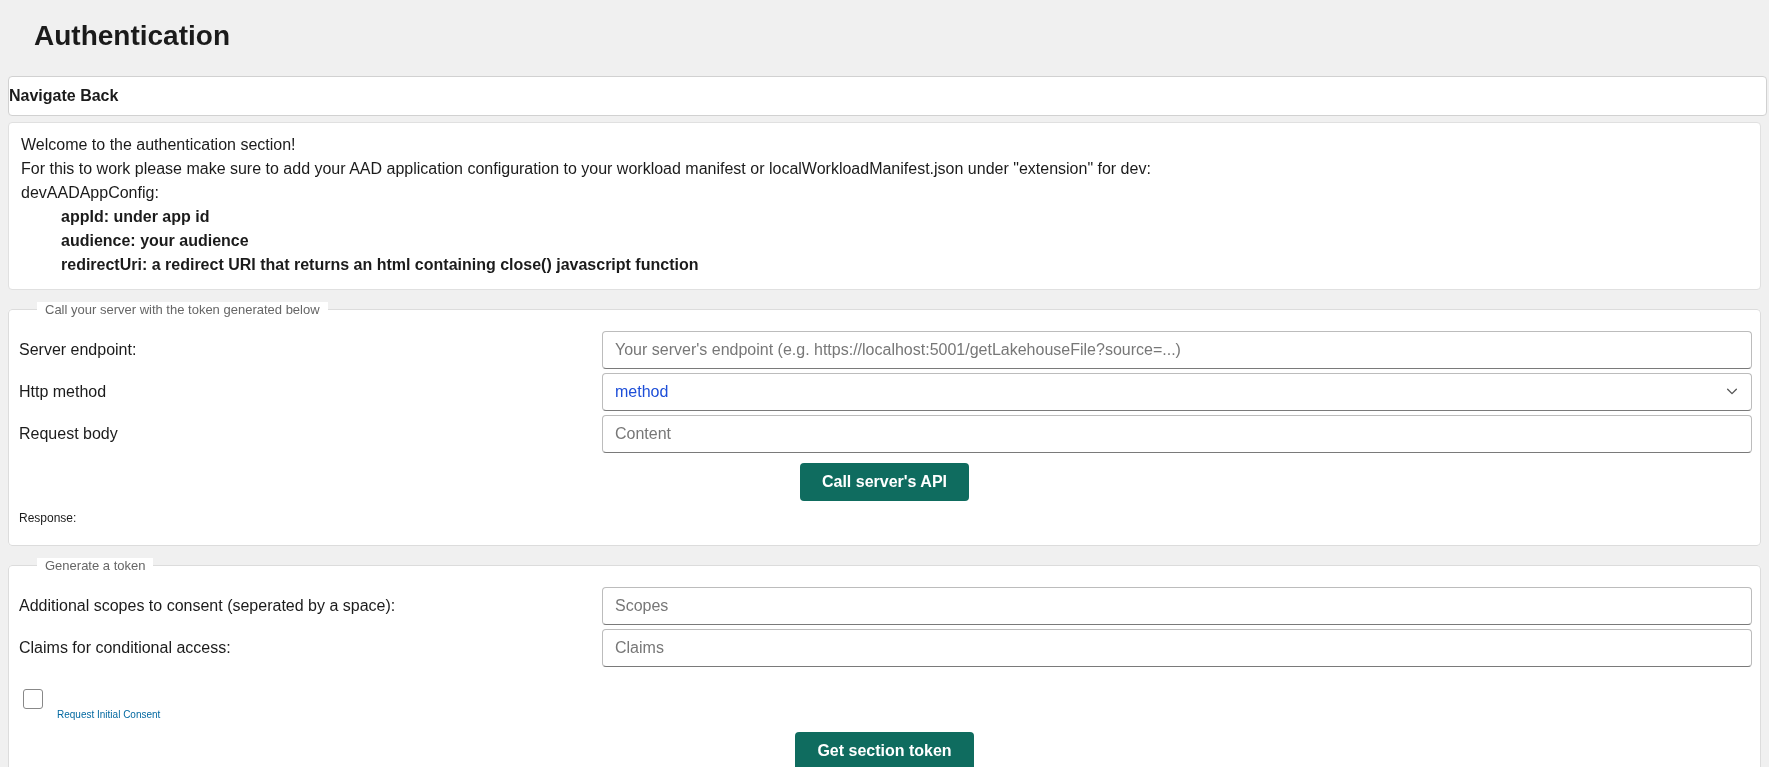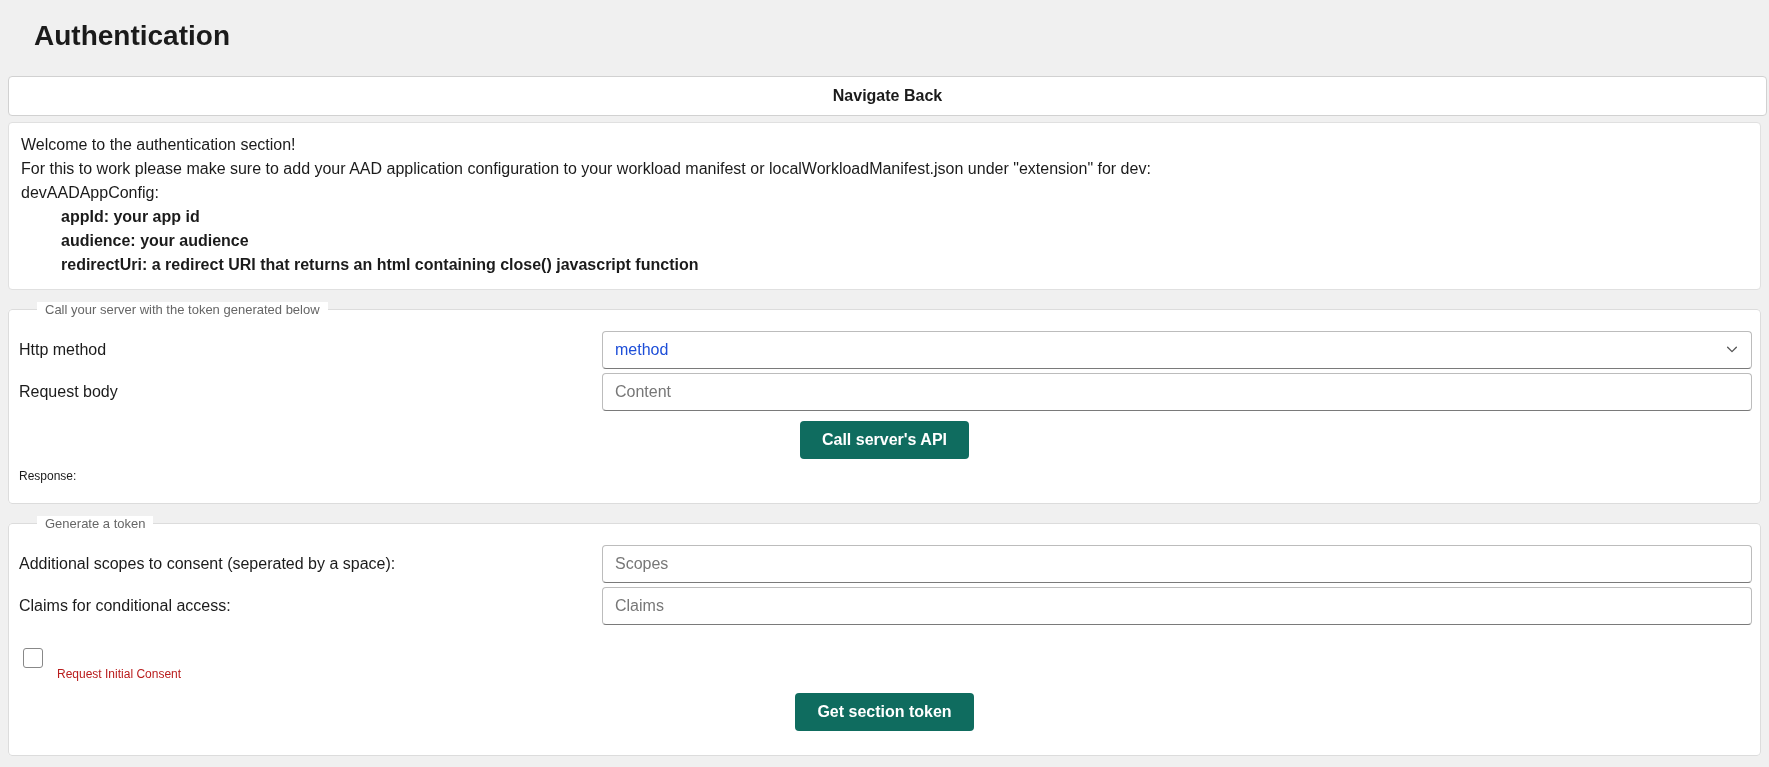--- a/index.html
+++ b/index.html
@@ -20,21 +20,20 @@
     background: #fff;
     border: 1px solid #e0e0e0;
     border-radius: 4px;
     margin: 6px 8px;
   }
   .nav-back {
     margin: 6px 2px 6px 8px;
     background: #fff;
     border: 1px solid #d1d1d1;
     border-radius: 4px;
-    text-align: center;
     font-size: 16px;
     font-weight: 600;
     padding: 10px 0;
     cursor: pointer;
   }
   .intro {
     padding: 10px 12px 12px 12px;
     font-size: 16px;
     line-height: 1.5;
   }
@@ -119,44 +118,50 @@
   }
   .checkbox {
     width: 20px;
     height: 20px;
     border: 1.5px solid #888;
     border-radius: 3px;
     background: #fff;
     cursor: pointer;
   }
   .checkbox-label {
-    font-size: 12px;
-    color: #b91c1c;
+    font-size: 10px;
+    color: #0369a1;
     margin-top: 32px;
   }
 </style>
 </head>
 <body>
 
 <h1 class="page-title">Authentication</h1>
 
 <div class="nav-back">Navigate Back</div>
 
 <div class="card intro">
   <div>Welcome to the authentication section!</div>
   <div>For this to work please make sure to add your AAD application configuration to your workload manifest or localWorkloadManifest.json under "extension" for dev:</div>
   <div class="bold">devAADAppConfig:</div>
-  <div class="indent">appId: your app id</div>
+  <div class="indent">appId: under app id</div>
   <div class="indent">audience: your audience</div>
   <div class="indent">redirectUri: a redirect URI that returns an html containing close() javascript function</div>
 </div>
 
 <fieldset class="section">
   <legend>Call your server with the token generated below</legend>
 
+  <div class="row">
+    <div class="row-label">Server endpoint:</div>
+    <div class="row-control">
+      <input type="text" placeholder="Your server's endpoint (e.g. https://localhost:5001/getLakehouseFile?source=...)" style="">
+    </div>
+  </div>
 
   <div class="row">
     <div class="row-label">Http method</div>
     <div class="row-control">
       <div class="select-box">
         <span>method</span>
         <span class="chev">
           <svg width="14" height="14" viewBox="0 0 16 16" fill="none">
               <path d="M3 6 L8 11 L13 6" stroke="#555" stroke-width="1.5" fill="none" stroke-linecap="round" stroke-linejoin="round"></path>
             </svg>

